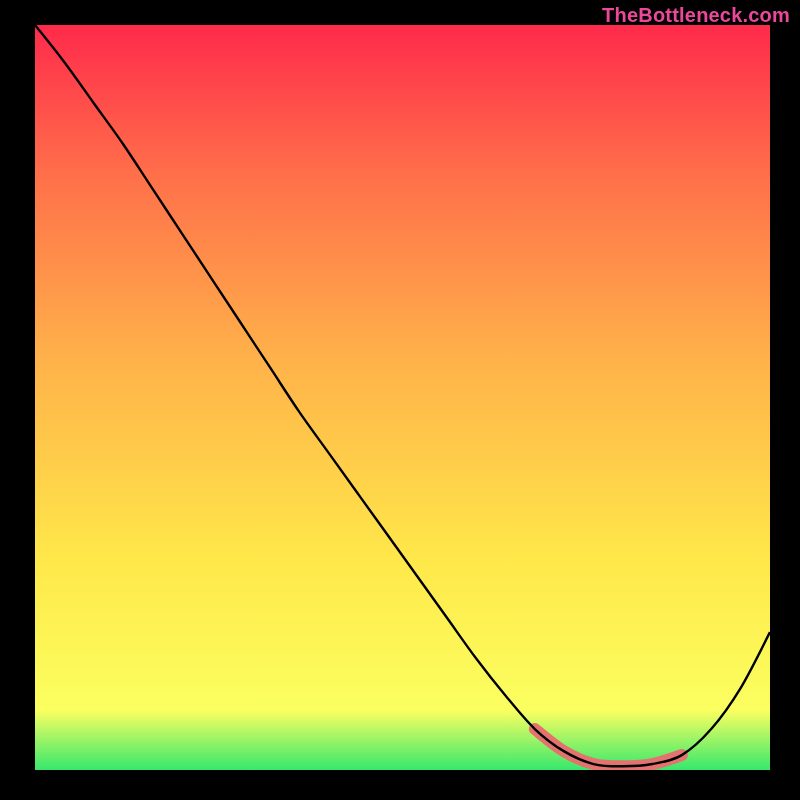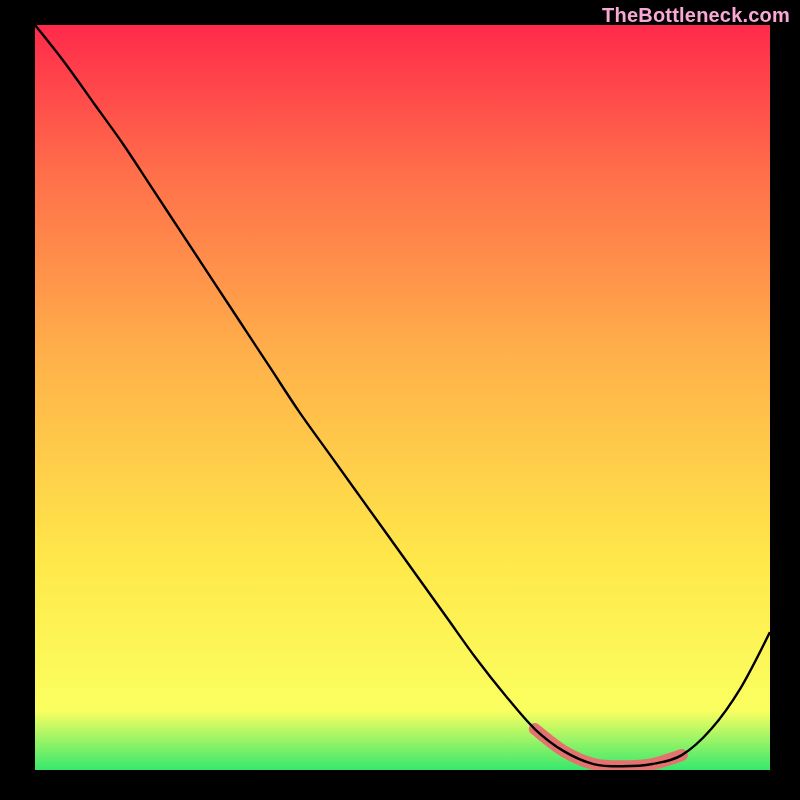--- a/index.html
+++ b/index.html
@@ -14,21 +14,21 @@
   .stage {
     position: relative;
     width: 800px;
     height: 800px;
     background: #000000;
   }
   .watermark {
     position: absolute;
     top: 4px;
     right: 10px;
-    color: #f9a8d4;
+    color: #ec4899;
     font-size: 20px;
     font-weight: 600;
     letter-spacing: 0.2px;
     z-index: 5;
   }
   .plot {
     position: absolute;
     left: 35px;
     top: 25px;
     width: 735px;

